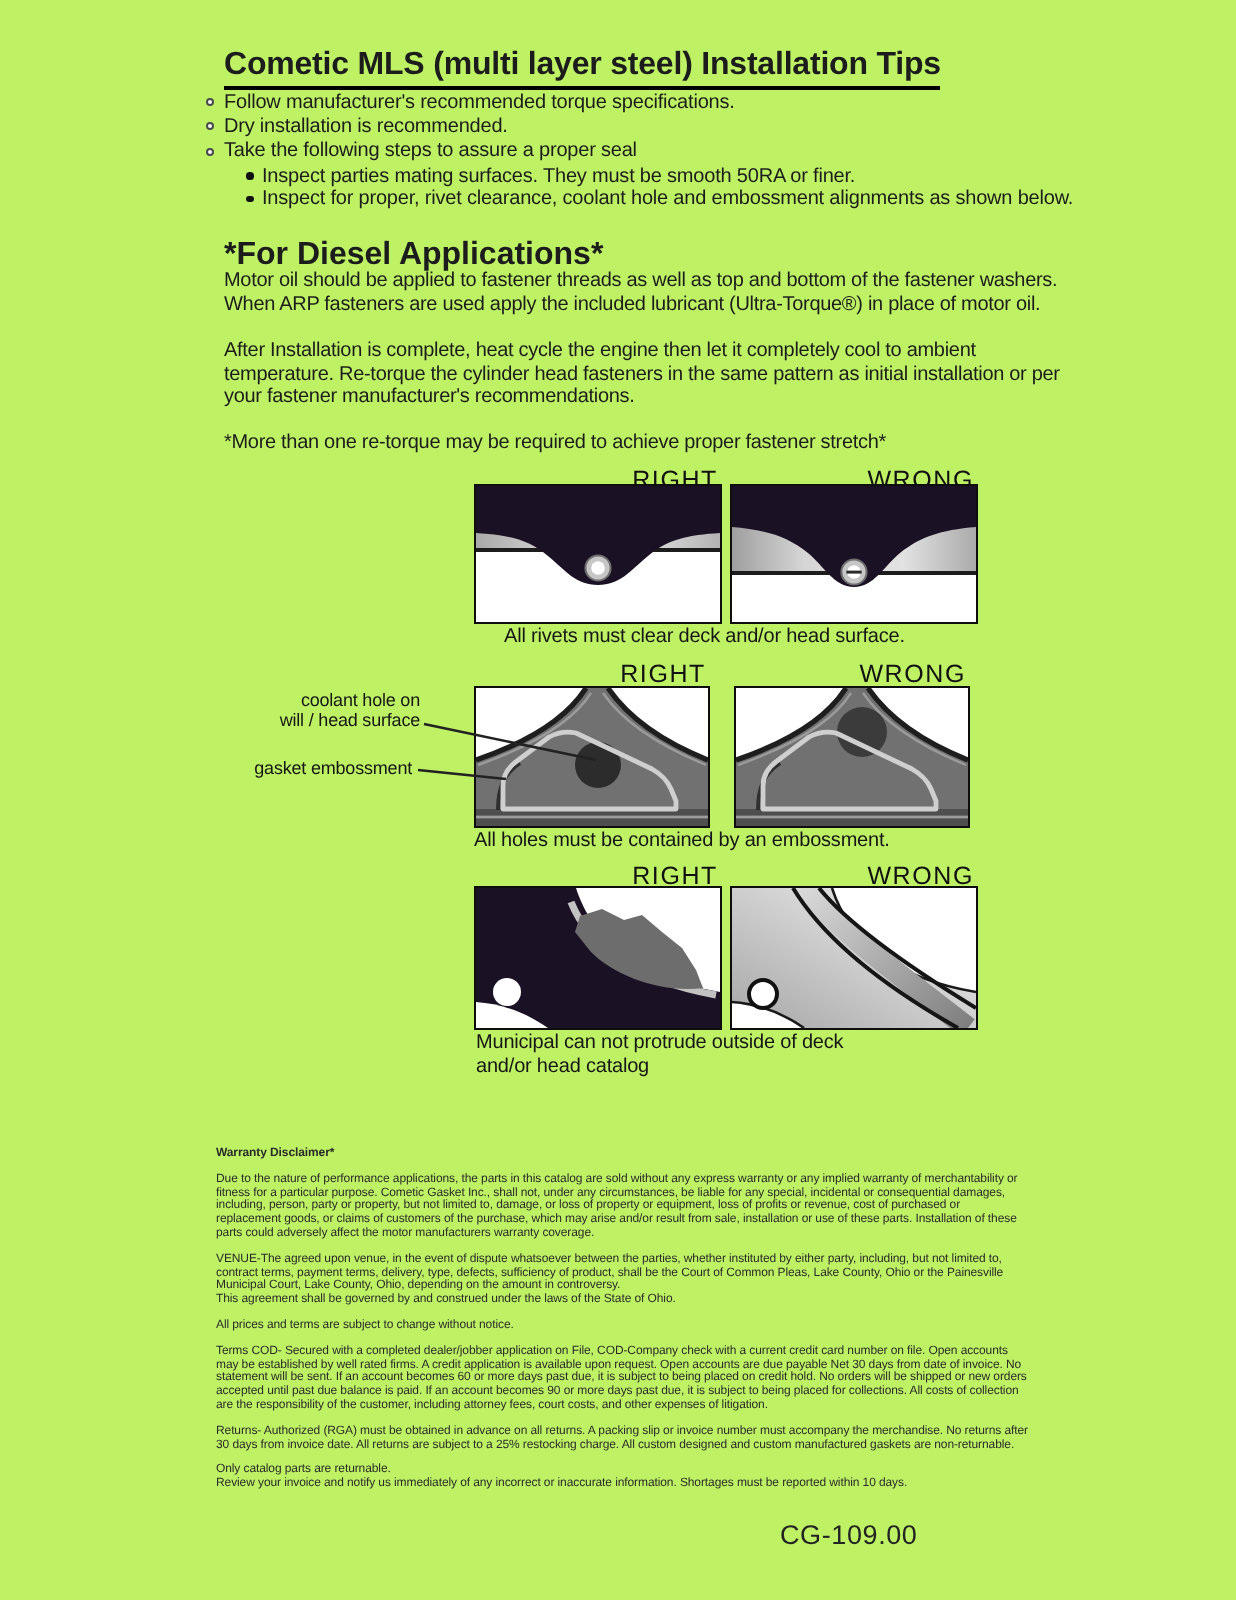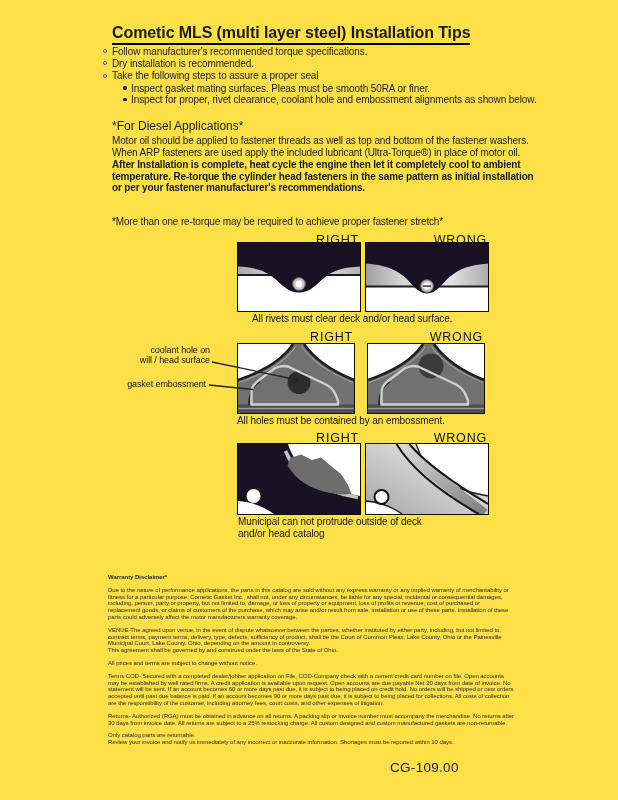--- a/index.html
+++ b/index.html
@@ -1,41 +1,41 @@
 <!DOCTYPE html>
 <html><head>
 <meta charset="utf-8">
 <style>
   html,body { margin:0; padding:0; background:#fff; }
   .page {
-    position:relative; width:618px; height:800px; background:#fde047;
+    position:relative; width:618px; height:800px; background:#bef264;
     font-family:"Liberation Sans", sans-serif; color:#1c1c1c; overflow:hidden;
   }
   .abs { position:absolute; }
 
   
   .title {
     left:112px; top:24px; font-size:16px; font-weight:bold;
     border-bottom:2px solid #000; padding-bottom:1px; letter-spacing:-0.1px;
   }
   .bullets { left:101px; top:46px; width:440px; font-size:10px; line-height:11.4px; letter-spacing:-0.1px; }
   .bullet-row { position:relative; padding-left:11px; margin-bottom:0.8px; }
   .bullet-row .marker {
     position:absolute; left:2px; top:3.1px; width:4px; height:4px;
     border:1px solid #4a4a4a; border-radius:50%; box-sizing:border-box; background:#fff;
   }
   .sub-row { position:relative; padding-left:9px; margin-left:21px; margin-bottom:0.2px; }
   .sub-row .marker {
     position:absolute; left:1px; top:3.6px; width:3.6px; height:3.6px;
     border-radius:50%; background:#111;
   }
-  .diesel-heading { left:112px; top:119px; font-size:12px; font-weight:normal; }
+  .diesel-heading { left:112px; top:119px; font-size:16px; font-weight:bold; }
   .para { left:112px; width:426px; font-size:10px; line-height:11.6px; letter-spacing:-0.15px; }
   .p1 { top:135px; }
-  .p2 { top:159px;font-weight:bold; }
+  .p2 { top:170px; }
   .p3 { top:216px; }
 
   
   .fig-label { font-size:12.5px; letter-spacing:0.8px; text-align:right; color:#111; }
   .diagram { border:1.6px solid #0e0e0e; background:#fff; }
   .diagram svg { display:block; }
   .caption { font-size:10px; letter-spacing:-0.1px; color:#161616; line-height:11.5px; }
   .annot { font-size:9px; letter-spacing:-0.1px; text-align:right; color:#161616; line-height:10px; }
   .leader { pointer-events:none; }
 
@@ -61,21 +61,21 @@
     <div class="bullet-row">
       <span class="marker"></span>
       <span>Dry installation is recommended.</span>
     </div>
     <div class="bullet-row">
       <span class="marker"></span>
       <span>Take the following steps to assure a proper seal</span>
     </div>
     <div class="sub-row">
       <span class="marker"></span>
-      <span>Inspect gasket mating surfaces.  Pleas must be smooth 50RA or finer.</span>
+      <span>Inspect parties mating surfaces.  They must be smooth 50RA or finer.</span>
     </div>
     <div class="sub-row">
       <span class="marker"></span>
       <span>Inspect for proper, rivet clearance, coolant hole and embossment alignments as shown below.</span>
     </div>
   </div>
 
   <div class="abs diesel-heading">*For Diesel Applications*</div>
   <div class="abs para p1">Motor oil should be applied to fastener threads as well as top and bottom of the fastener washers. When ARP fasteners are used apply the included lubricant (Ultra-Torque®) in place of motor oil.</div>
   <div class="abs para p2">After Installation is complete, heat cycle the engine then let it completely cool to ambient temperature. Re-torque the cylinder head fasteners in the same pattern as initial installation or per your fastener manufacturer's recommendations.</div>

